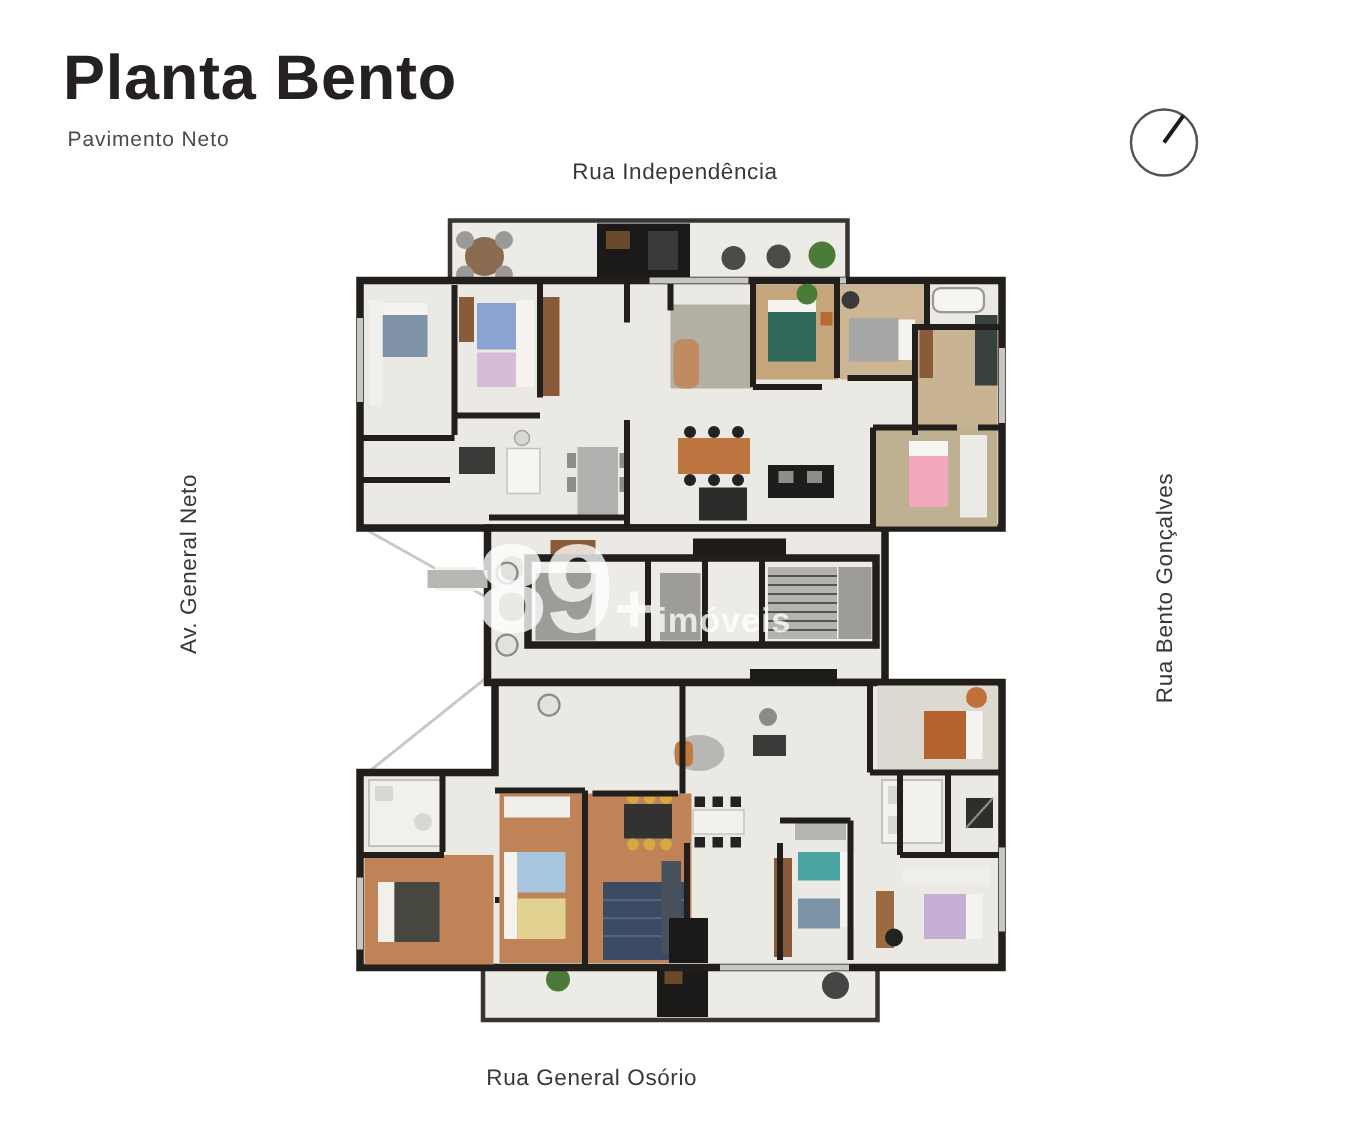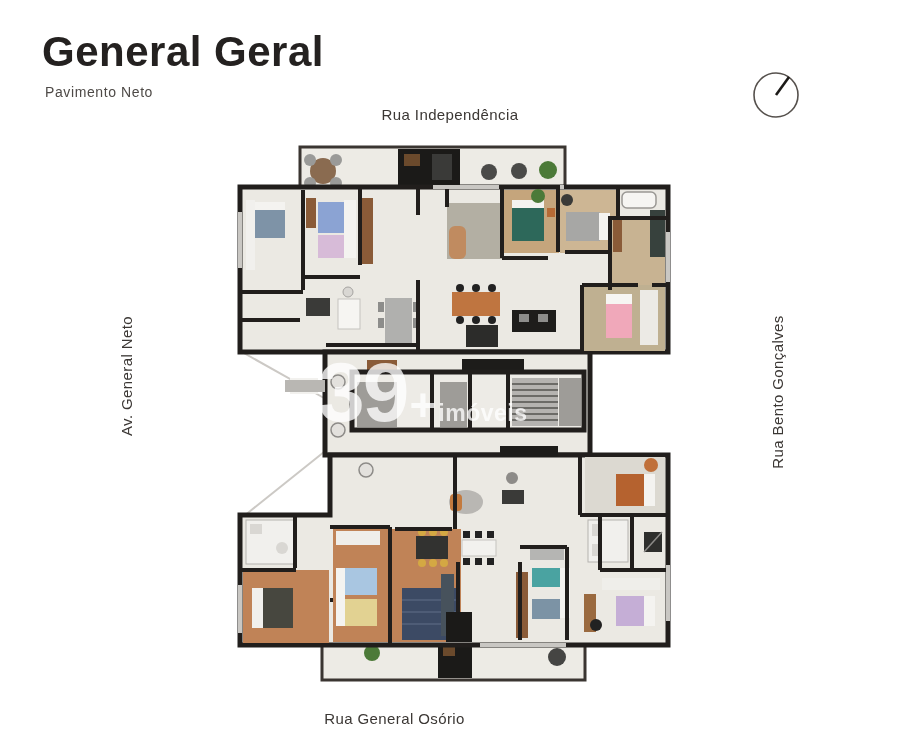--- a/index.html
+++ b/index.html
@@ -30,21 +30,21 @@
     pointer-events:none;
   }
   .wm-num{font-size:84px;font-weight:bold;line-height:84px;letter-spacing:-2px;}
   .wm-plus{font-size:46px;font-weight:bold;margin-left:2px;}
   .wm-text{font-size:23px;font-weight:bold;margin-left:2px;letter-spacing:0.5px;}
   .compass{left:748px;top:67px;}
 </style>
 </head>
 <body>
 
-<div class="abs title">General Geral</div>
+<div class="abs title">Planta Bento</div>
 <div class="abs subtitle">Pavimento Neto</div>
 
 <div class="abs street street-top">
   <span class="inner">Rua Independência</span>
 </div>
 <div class="abs street street-left">Av. General Neto</div>
 <div class="abs street street-right">Rua Bento Gonçalves</div>
 <div class="abs street street-bottom">Rua General Osório</div>
 
 <svg class="abs compass" width="56" height="56" viewBox="0 0 56 56">
@@ -287,16 +287,16 @@
     <rect x="238" y="212" width="4" height="56"></rect>
     <rect x="238" y="585" width="4" height="48"></rect>
     <rect x="666" y="232" width="4" height="50"></rect>
     <rect x="666" y="565" width="4" height="56"></rect>
     <rect x="480" y="643" width="86" height="4"></rect>
     <rect x="560" y="185" width="4" height="4"></rect>
   </g>
 </svg>
 
 <div class="abs watermark">
-  <span class="wm-num">39</span>
+  <span class="wm-num">89</span>
   <span class="wm-plus">+</span>
   <span class="wm-text">imóveis</span>
 </div>
 
 </body></html>

